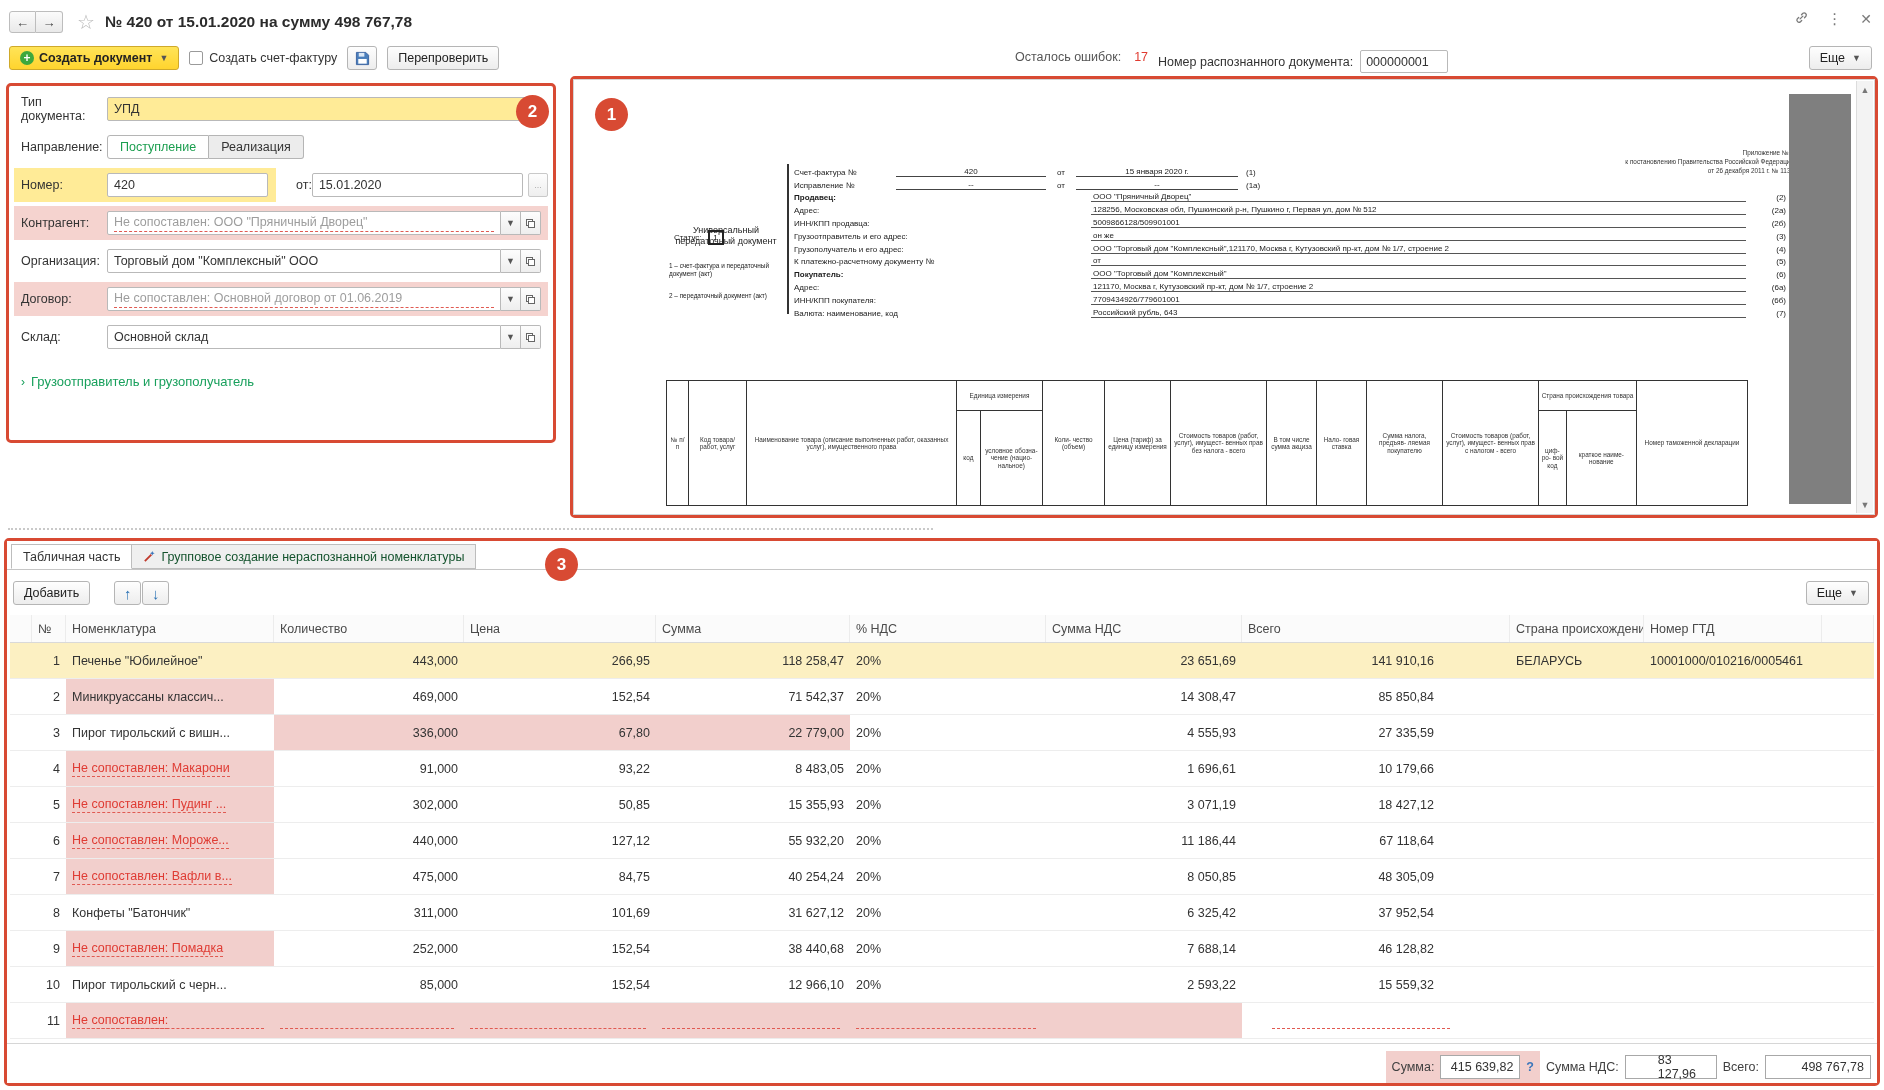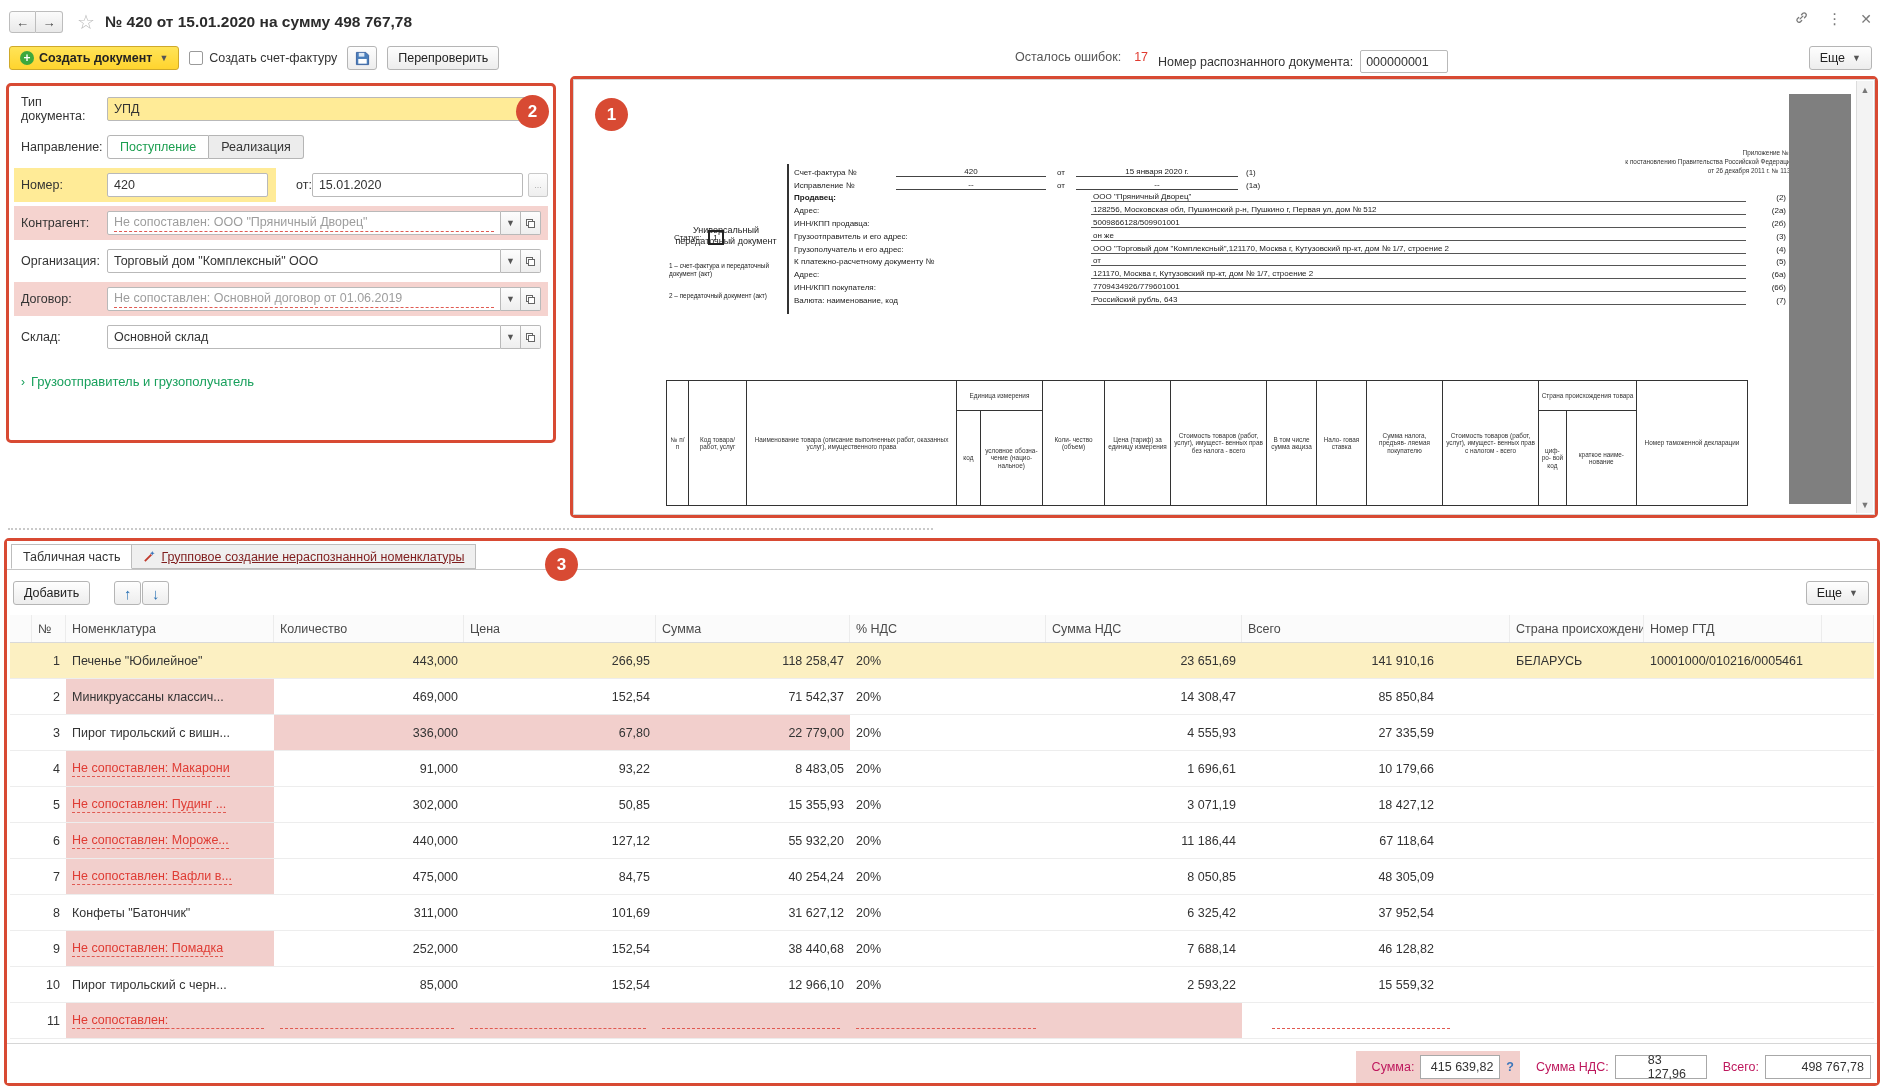--- a/index.html
+++ b/index.html
@@ -77,37 +77,37 @@
   .dsub > div:last-child { border-right:none; }
   .graybar { position:absolute; background:#7f7f7f; }
   .vscroll { position:absolute; top:1px; bottom:1px; right:1px; width:17px; background:#f3f3f3; border-left:1px solid #dcdcdc; }
   .vscroll .sb { position:absolute; left:0; width:100%; height:17px; display:flex; align-items:center; justify-content:center; color:#777; font-size:9px; }
   .vscroll .sb.up { top:0; } .vscroll .sb.dn { bottom:0; }
 
   
   .tabstrip { position:absolute; left:0; right:0; top:3px; height:26px; display:flex; align-items:flex-end; padding-left:4px; border-bottom:1px solid #c6c6c6; }
   .tab { height:25px; display:flex; align-items:center; gap:5px; padding:0 11px; border:1px solid #bdbdbd; font-size:12.5px; }
   .tab.active { background:#fff; border-bottom-color:#fff; font-weight:normal; }
-  .tab.idle { background:#efefef; border-left:none; color:#7f1d1d;text-decoration:underline; }
+  .tab.idle { background:#efefef; border-left:none; color:#14532d; }
   .gridwrap { position:absolute; left:3px; right:3px; }
   .grow { display:grid; grid-template-columns:22px 34px 208px 190px 192px 194px 196px 196px 268px 134px 178px 1fr; align-items:stretch; }
   .ghead { height:28px; border-bottom:1px solid #d9d9d9; background:#fbfbfb; color:#4a4a4a; }
   .ghead .gc { display:flex; align-items:center; padding:0 6px; border-right:1px solid #ececec; overflow:hidden; white-space:nowrap; }
   .gr { height:36px; border-bottom:1px solid #ededed; background:#fff; }
   .gc { display:flex; align-items:center; padding:0 6px; overflow:hidden; white-space:nowrap; position:relative; }
   .gc.r { justify-content:flex-end; }
   .gc.pad-tot { padding-right:76px; }
   .gr.sel .gc { background:#fcf0c2; }
   .gc.pink { background:#f2cfcc; }
   .redtext { color:#df3b33; border-bottom:1px dashed #e05a52; padding-bottom:1px; }
   .gc.celldash::after { content:""; position:absolute; left:6px; right:10px; bottom:9px; border-bottom:1px dashed #e05a52; }
   .gc.celldash.half::after { left:30px; right:60px; }
   .arrbtn { width:27px; height:24px; display:inline-flex; align-items:center; justify-content:center; border:1px solid #b5b5b5; border-radius:3px; background:linear-gradient(#fefefe,#ededed); }
   .totrow { position:absolute; right:6px; display:flex; align-items:center; gap:6px; }
-  .totlabel { color:#be185d;margin-left:10px; }
+  .totlabel { color:#404040; }
   .totinput { border:1px solid #a8a8a8; background:#fff; height:24px; display:flex; align-items:center; justify-content:flex-end; padding:0 6px; }
   .pinkwrap { background:#f2cfcc; display:flex; align-items:center; gap:6px; padding:4px 6px; }
   .qmark { color:#3b76bb; font-weight:bold; }
 
   .chk { width:14px; height:14px; border:1px solid #9a9a9a; border-radius:2px; background:#fff; display:inline-block; }
   .plus-circle { width:14px; height:14px; border-radius:50%; background:#3da83d; color:#fff; font-size:12px; font-weight:bold;
     display:inline-flex; align-items:center; justify-content:center; line-height:1; }
   .dotline { position:absolute; border-top:2px dotted #c9c9c9; }
   .errlbl { color:#555; } .errnum { color:#e03b30; }
   .bluearrow { font-size:15px; color:#2e74b5; font-weight:bold; }
@@ -315,20 +315,25 @@
           <span class="doc-label">Грузополучатель и его адрес:</span>
           <span class="doc-val">ООО "Торговый дом "Комплексный",121170, Москва г, Кутузовский пр-кт, дом № 1/7, строение 2</span>
           <span class="doc-ref">(4)</span>
         </div>
         <div class="doc-line">
           <span class="doc-label">К платежно-расчетному документу №</span>
           <span class="doc-val">от</span>
           <span class="doc-ref">(5)</span>
         </div>
         <div class="doc-line">
+          <span class="doc-label b">Покупатель:</span>
+          <span class="doc-val">ООО "Торговый дом "Комплексный"</span>
+          <span class="doc-ref">(6)</span>
+        </div>
+        <div class="doc-line">
           <span class="doc-label">Адрес:</span>
           <span class="doc-val">121170, Москва г, Кутузовский пр-кт, дом № 1/7, строение 2</span>
           <span class="doc-ref">(6а)</span>
         </div>
         <div class="doc-line">
           <span class="doc-label">ИНН/КПП покупателя:</span>
           <span class="doc-val">7709434926/779601001</span>
           <span class="doc-ref">(6б)</span>
         </div>
         <div class="doc-line">

